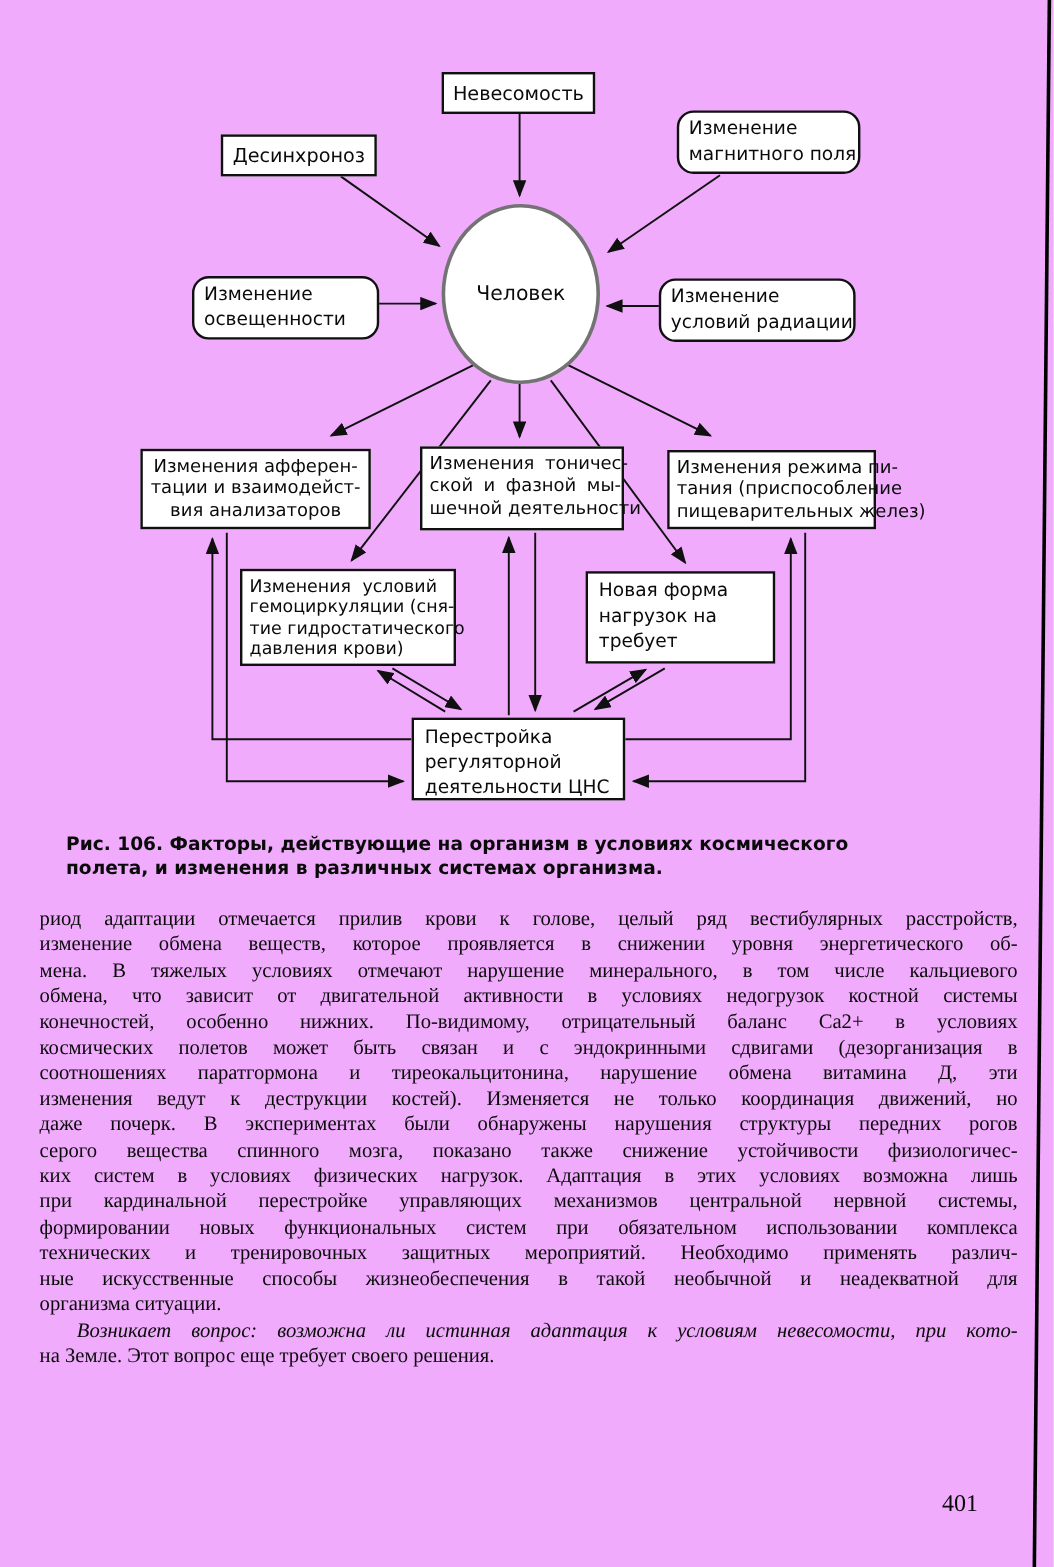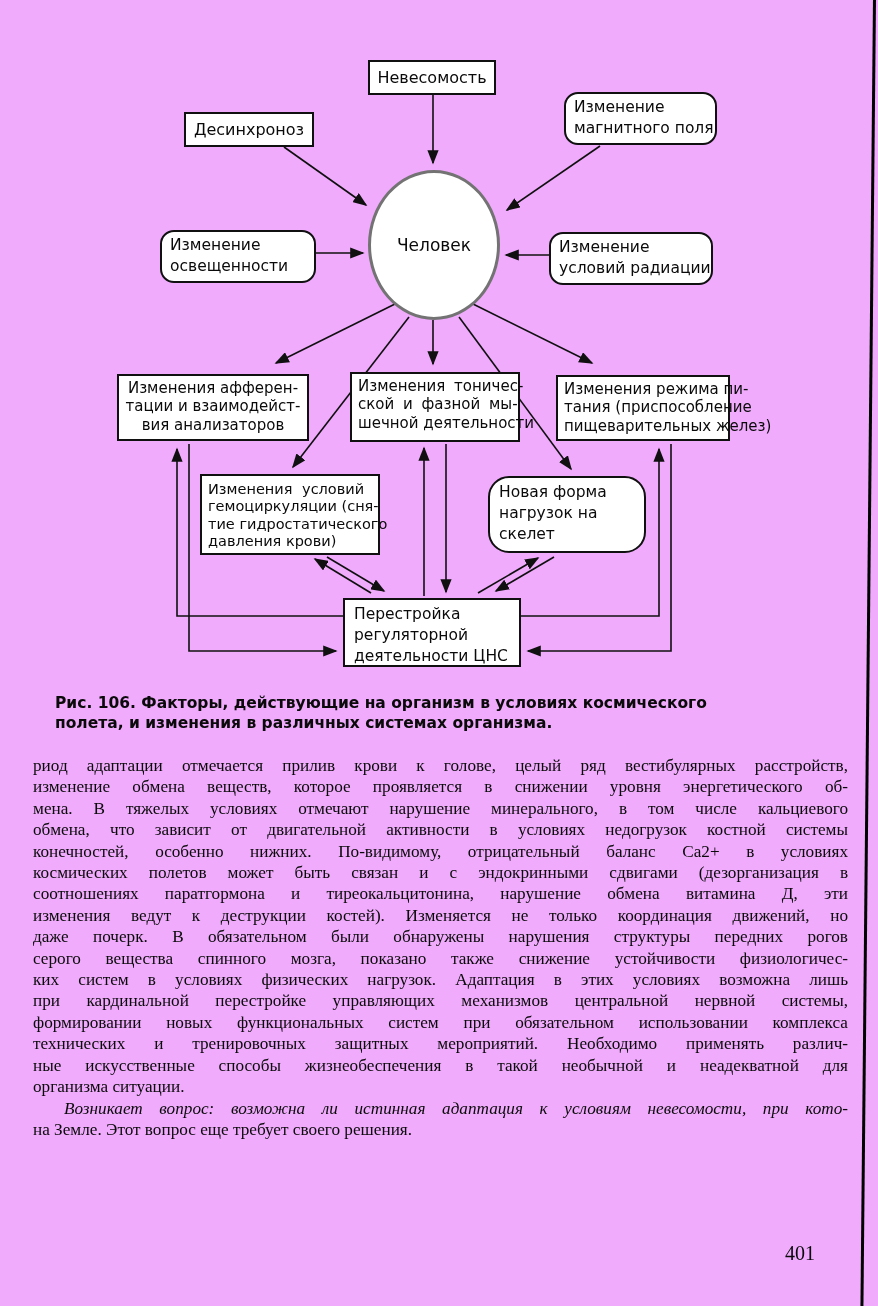--- a/index.html
+++ b/index.html
@@ -114,24 +114,24 @@
       <span class="bl">пищеварительных желез)</span>
     </div>
 
     <div class="dbox b-gemo" style="left:200px;top:474px;width:180px;height:81px;">
       <span class="bl">Изменения условий</span>
       <span class="bl">гемоциркуляции (сня-</span>
       <span class="bl">тие гидростатического</span>
       <span class="bl">давления крови)</span>
     </div>
 
-    <div class="dbox b-skelet" style="left:488px;top:476px;width:158px;height:77px;border-radius:21px;">
+    <div class="dbox b-skelet" style="left:488px;top:476px;width:158px;height:77px;">
       <span class="bl">Новая форма</span>
       <span class="bl">нагрузок на</span>
-      <span class="bl">скелет</span>
+      <span class="bl">требует</span>
     </div>
 
     <div class="dbox b-tsns" style="left:343px;top:598px;width:178px;height:69px;">
       <span class="bl">Перестройка</span>
       <span class="bl">регуляторной</span>
       <span class="bl">деятельности ЦНС</span>
     </div>
   </div>
 
   <div class="caption">
@@ -142,21 +142,21 @@
   <div class="bodytext">
     <div class="para">
         <div class="body-line">риод адаптации отмечается прилив крови к голове, целый ряд вестибулярных расстройств,</div>
         <div class="body-line">изменение обмена веществ, которое проявляется в снижении уровня энергетического об-</div>
         <div class="body-line">мена. В тяжелых условиях отмечают нарушение минерального, в том числе кальциевого</div>
         <div class="body-line">обмена, что зависит от двигательной активности в условиях недогрузок костной системы</div>
         <div class="body-line">конечностей, особенно нижних. По-видимому, отрицательный баланс Са2+ в условиях</div>
         <div class="body-line">космических полетов может быть связан и с эндокринными сдвигами (дезорганизация в</div>
         <div class="body-line">соотношениях паратгормона и тиреокальцитонина, нарушение обмена витамина Д, эти</div>
         <div class="body-line">изменения ведут к деструкции костей). Изменяется не только координация движений, но</div>
-        <div class="body-line">даже почерк. В обязательном были обнаружены нарушения структуры передних рогов</div>
+        <div class="body-line">даже почерк. В экспериментах были обнаружены нарушения структуры передних рогов</div>
         <div class="body-line">серого вещества спинного мозга, показано также снижение устойчивости физиологичес-</div>
         <div class="body-line">ких систем в условиях физических нагрузок. Адаптация в этих условиях возможна лишь</div>
         <div class="body-line">при кардинальной перестройке управляющих механизмов центральной нервной системы,</div>
         <div class="body-line">формировании новых функциональных систем при обязательном использовании комплекса</div>
         <div class="body-line">технических и тренировочных защитных мероприятий. Необходимо применять различ-</div>
         <div class="body-line">ные искусственные способы жизнеобеспечения в такой необычной и неадекватной для</div>
         <div class="body-line">организма ситуации.</div>
       </div>
     <div class="para indent-first">
         <div class="body-line">Возникает вопрос: возможна ли истинная адаптация к условиям невесомости, при кото-</div>

